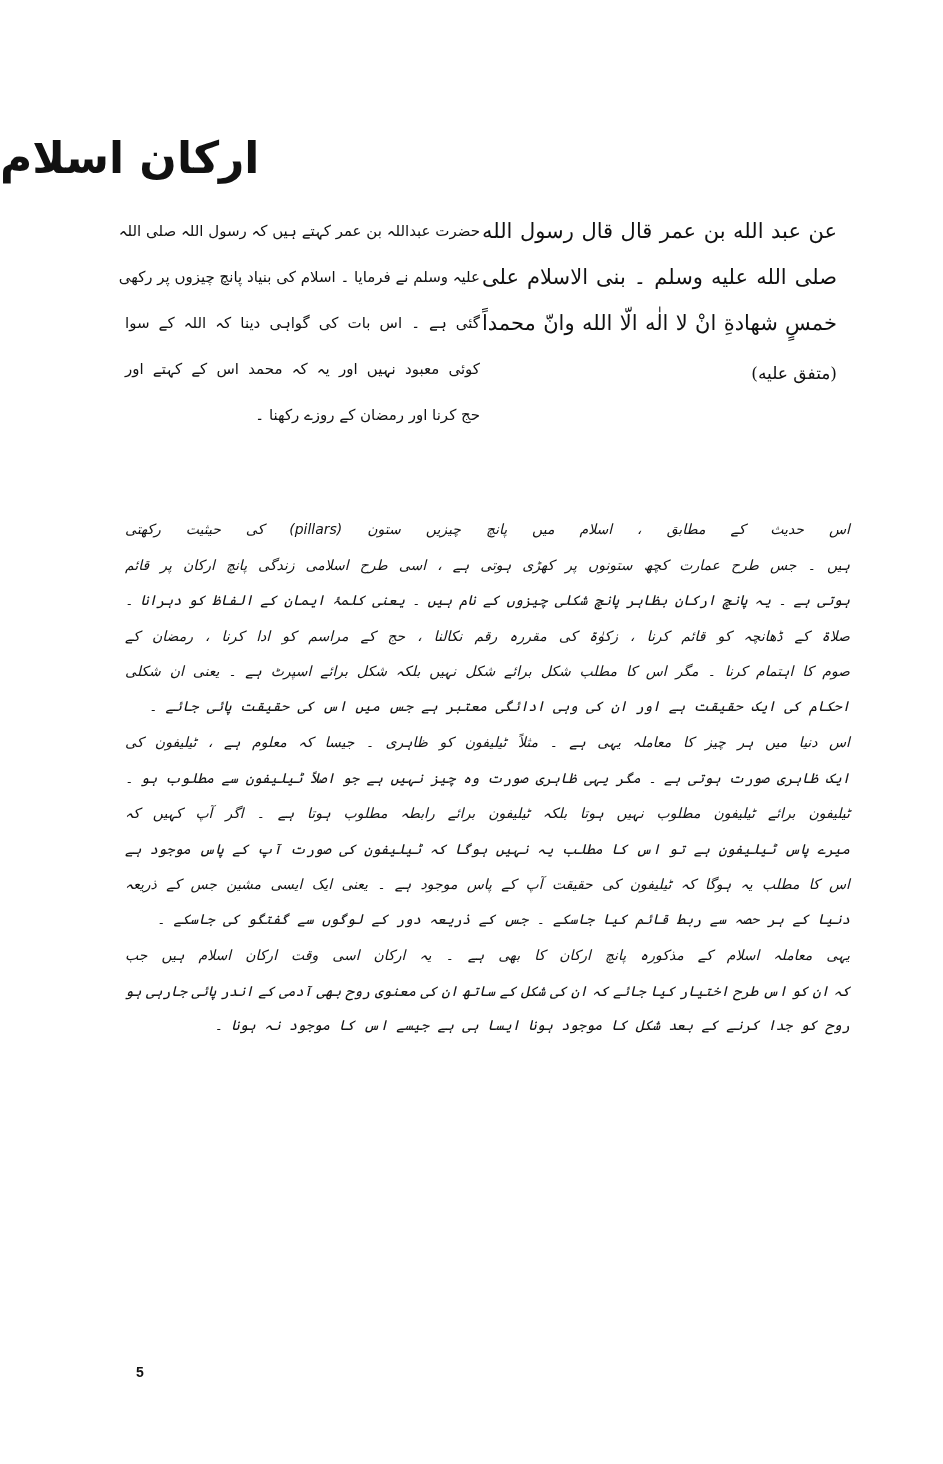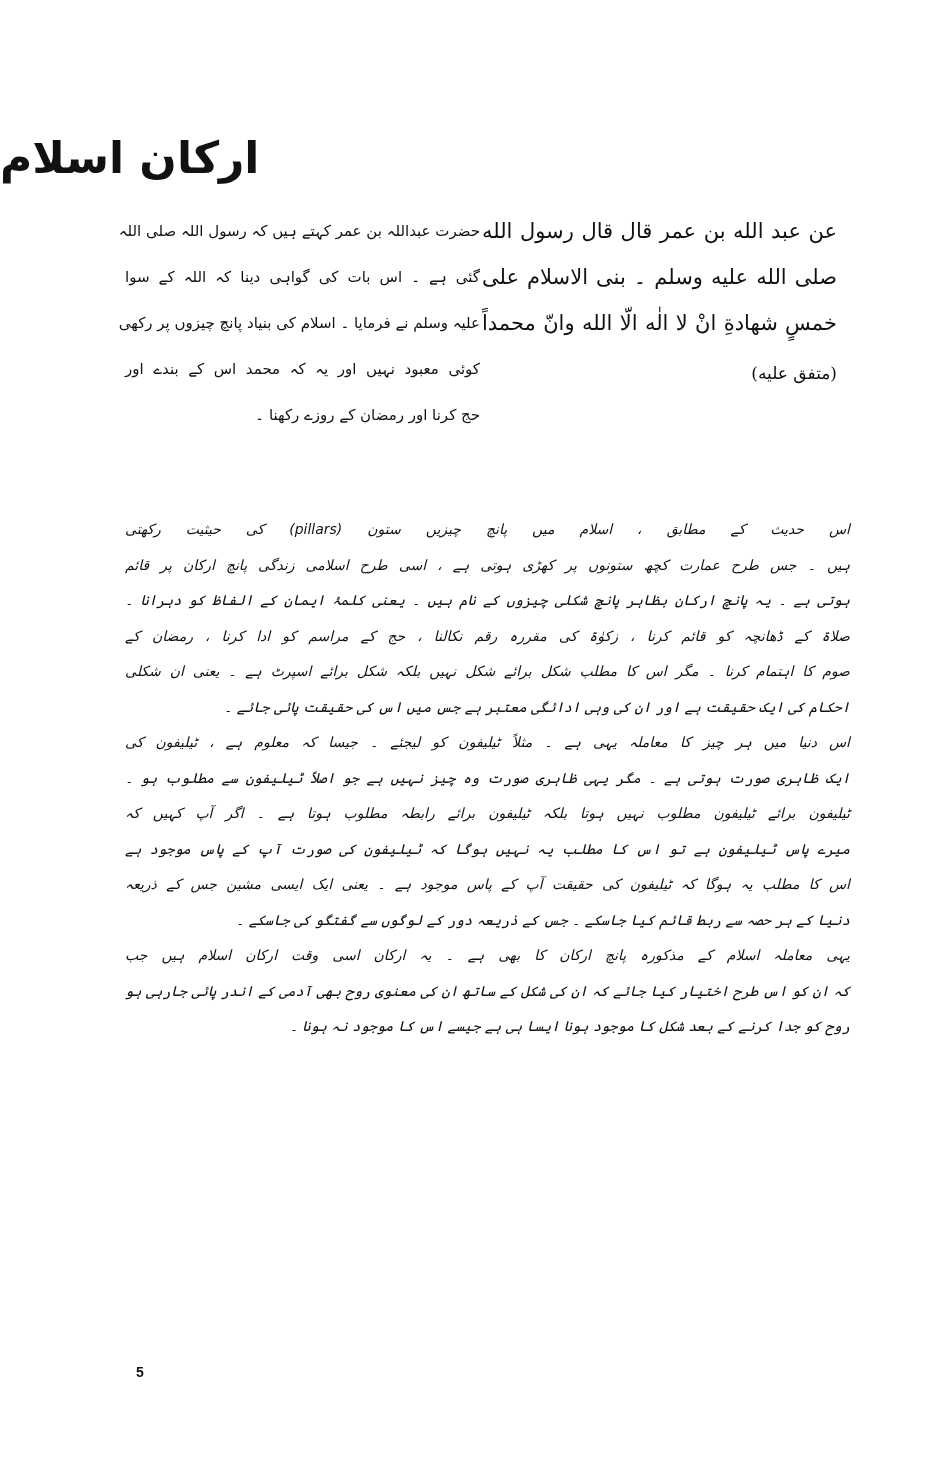--- a/index.html
+++ b/index.html
@@ -8,55 +8,55 @@
   .title { position:absolute; left:0; right:0; top:132px; text-align:left;
            font-size:44px; font-weight:bold; direction:rtl; }
   .col { position:absolute; top:208px; direction:rtl; text-align:justify; }
   .col-ar { left:482px; width:355px; font-size:21px; line-height:46px; font-family:"DejaVu Serif", serif; }
   .col-ur { left:125px; width:355px; font-size:15px; line-height:46px; }
   .col .line { display:block; white-space:nowrap; text-align-last:justify; }
   .col-ar .ref { display:block; font-size:17px; margin-top:4px; }
   .body-text { position:absolute; left:125px; width:725px; top:512px; direction:rtl;
                font-size:14px; line-height:35.5px; font-style:italic; }
   .body-text .line { display:block; white-space:nowrap; text-align:justify; text-align-last:justify; }
-  .body-text .line.last { text-align-last:right; }
+  .body-text .line.last { text-align-last:right;font-family:Liberation Mono, monospace; }
   .page-num { position:absolute; left:136px; top:1364px; font-size:14px; font-weight:bold;
               font-family:"Liberation Sans", sans-serif; }
 </style>
 </head>
 <body>
 
 <div class="title">ارکان اسلام</div>
 
 <div class="col col-ar">
   <span class="line">عن عبد الله بن عمر قال قال رسول الله</span>
   <span class="line">صلی الله علیه وسلم ۔ بنی الاسلام علی</span>
   <span class="line">خمسٍ شهادةِ انْ لا الٰه الّا الله وانّ محمداً</span>
   <span class="ref">(متفق علیه)</span>
 </div>
 
 <div class="col col-ur">
   <span class="line">حضرت عبداللہ بن عمر کہتے ہیں کہ رسول اللہ صلی اللہ</span>
+  <span class="line">علیہ وسلم نے فرمایا ۔ اسلام کی بنیاد پانچ چیزوں پر رکھی</span>
   <span class="line">گئی ہے ۔ اس بات کی گواہی دینا کہ اللہ کے سوا</span>
-  <span class="line">علیہ وسلم نے فرمایا ۔ اسلام کی بنیاد پانچ چیزوں پر رکھی</span>
-  <span class="line">کوئی معبود نہیں اور یہ کہ محمد اس کے بندے اور</span>
+  <span class="line">کوئی معبود نہیں اور یہ کہ محمد اس کے کہتے اور</span>
   <span class="line" style="text-align-last:right">حج کرنا اور رمضان کے روزے رکھنا ۔</span>
 </div>
 
 <div class="body-text">
   <div>
     <span class="line">اس حدیث کے مطابق ، اسلام میں پانچ چیزیں ستون (pillars) کی حیثیت رکھتی</span>
     <span class="line">ہیں ۔ جس طرح عمارت کچھ ستونوں پر کھڑی ہوتی ہے ، اسی طرح اسلامی زندگی پانچ ارکان پر قائم</span>
     <span class="line">ہوتی ہے ۔ یہ پانچ ارکان بظاہر پانچ شکلی چیزوں کے نام ہیں ۔ یعنی کلمۂ ایمان کے الفاظ کو دہرانا ۔</span>
     <span class="line">صلاۃ کے ڈھانچہ کو قائم کرنا ، زکوٰۃ کی مقررہ رقم نکالنا ، حج کے مراسم کو ادا کرنا ، رمضان کے</span>
     <span class="line">صوم کا اہتمام کرنا ۔ مگر اس کا مطلب شکل برائے شکل نہیں بلکہ شکل برائے اسپرٹ ہے ۔ یعنی ان شکلی</span>
     <span class="line last">احکام کی ایک حقیقت ہے اور ان کی وہی ادائگی معتبر ہے جس میں اس کی حقیقت پائی جائے ۔</span>
   </div>
   <div>
-    <span class="line">اس دنیا میں ہر چیز کا معاملہ یہی ہے ۔ مثلاً ٹیلیفون کو لیجئے ۔ جیسا کہ معلوم ہے ، ٹیلیفون کی</span>
+    <span class="line">اس دنیا میں ہر چیز کا معاملہ یہی ہے ۔ مثلاً ٹیلیفون کو ظاہری ۔ جیسا کہ معلوم ہے ، ٹیلیفون کی</span>
     <span class="line">ایک ظاہری صورت ہوتی ہے ۔ مگر یہی ظاہری صورت وہ چیز نہیں ہے جو اصلاً ٹیلیفون سے مطلوب ہو ۔</span>
     <span class="line">ٹیلیفون برائے ٹیلیفون مطلوب نہیں ہوتا بلکہ ٹیلیفون برائے رابطہ مطلوب ہوتا ہے ۔ اگر آپ کہیں کہ</span>
     <span class="line">میرے پاس ٹیلیفون ہے تو اس کا مطلب یہ نہیں ہوگا کہ ٹیلیفون کی صورت آپ کے پاس موجود ہے</span>
     <span class="line">اس کا مطلب یہ ہوگا کہ ٹیلیفون کی حقیقت آپ کے پاس موجود ہے ۔ یعنی ایک ایسی مشین جس کے ذریعہ</span>
     <span class="line last">دنیا کے ہر حصہ سے ربط قائم کیا جاسکے ۔ جس کے ذریعہ دور کے لوگوں سے گفتگو کی جاسکے ۔</span>
   </div>
   <div>
     <span class="line">یہی معاملہ اسلام کے مذکورہ پانچ ارکان کا بھی ہے ۔ یہ ارکان اسی وقت ارکان اسلام ہیں جب</span>
     <span class="line">کہ ان کو اس طرح اختیار کیا جائے کہ ان کی شکل کے ساتھ ان کی معنوی روح بھی آدمی کے اندر پائی جارہی ہو</span>
     <span class="line last">روح کو جدا کرنے کے بعد شکل کا موجود ہونا ایسا ہی ہے جیسے اس کا موجود نہ ہونا ۔</span>

